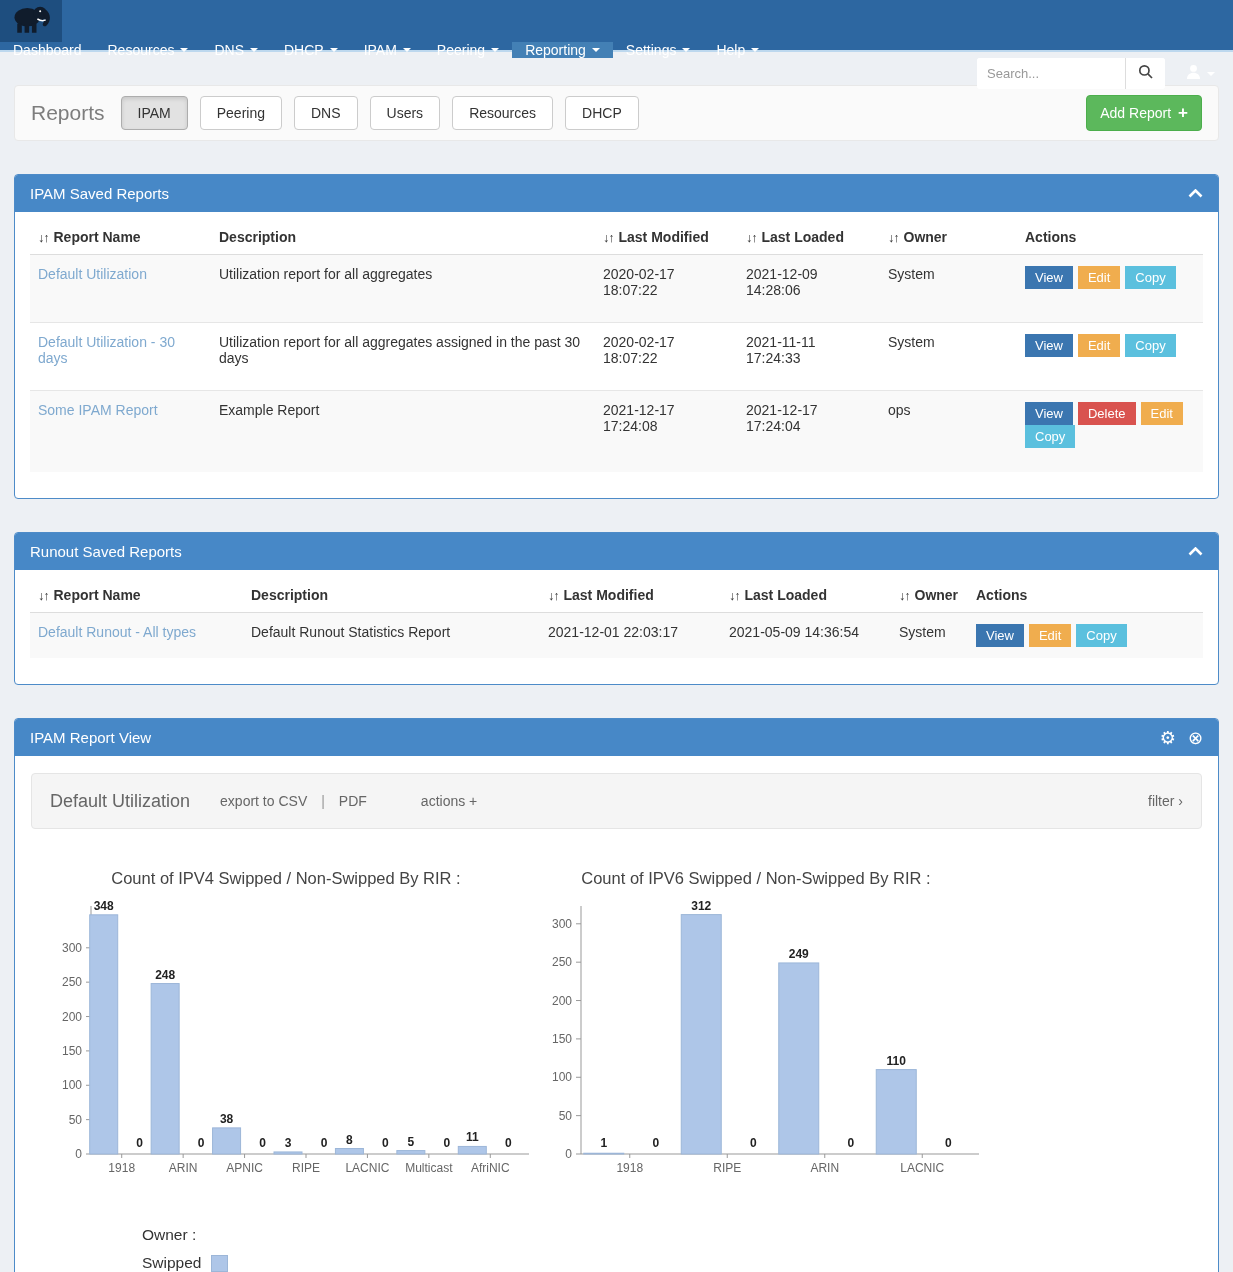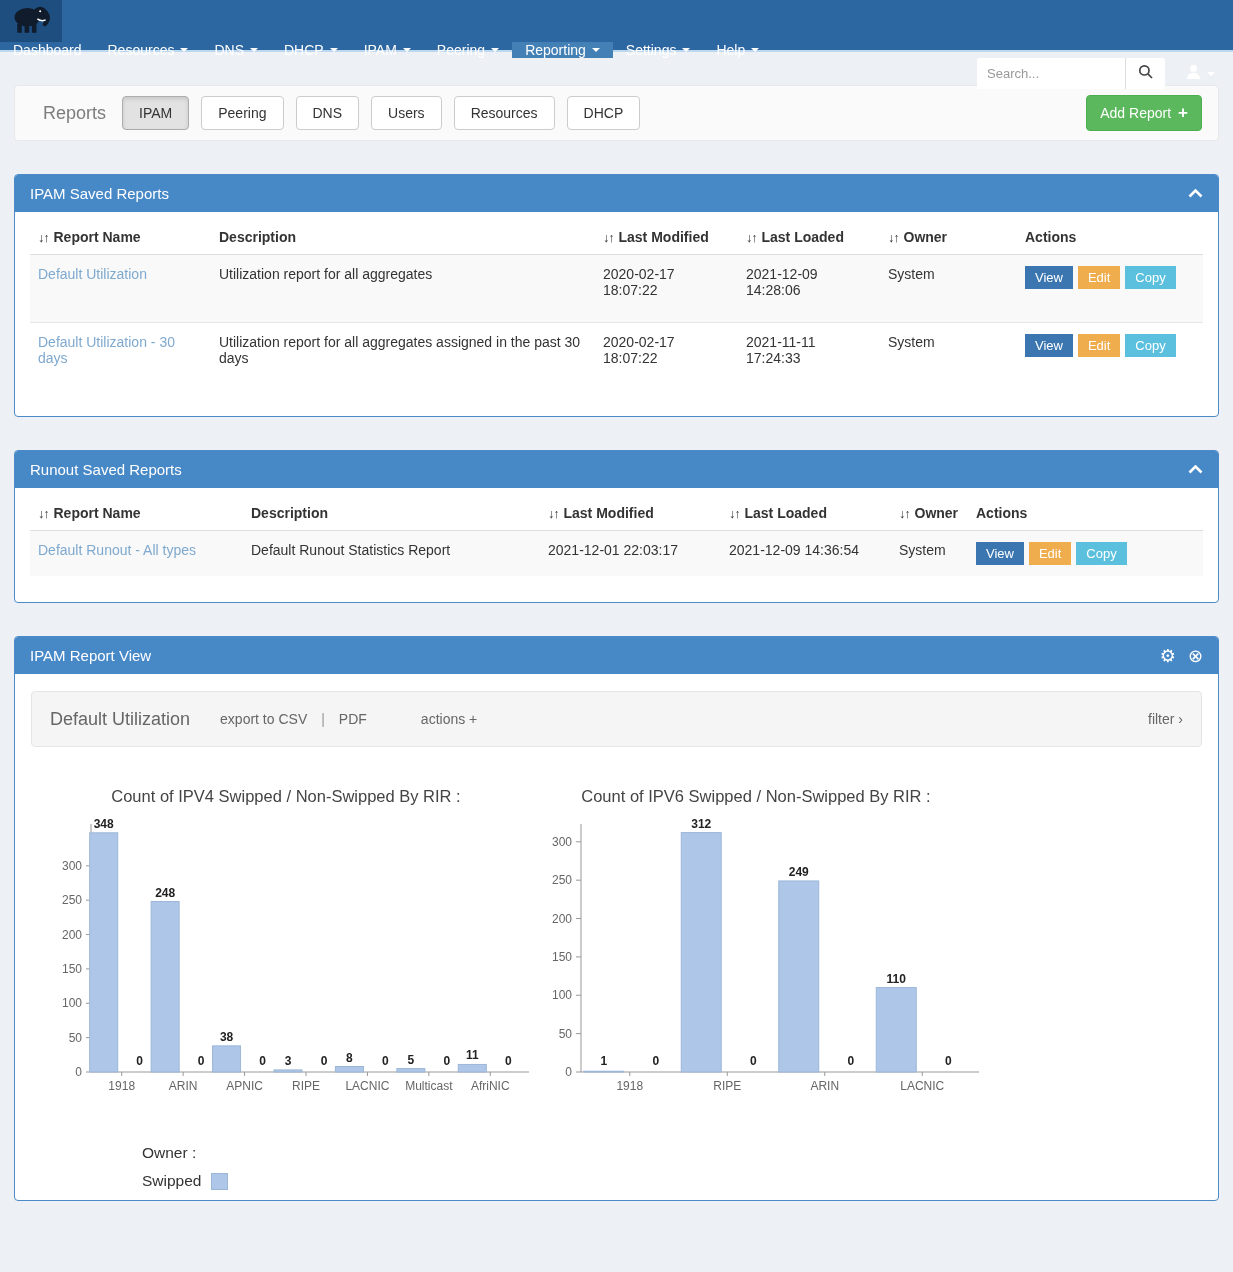--- a/index.html
+++ b/index.html
@@ -24,21 +24,21 @@
   .searchbox button { width:40px; border:none; border-left:1px solid #ddd; background:#fff;
     display:flex; align-items:center; justify-content:center; cursor:pointer; }
   .user { display:flex; align-items:center; padding:0 8px; cursor:pointer; }
   .user .caret { margin-left:5px; }
 
   
   .content { padding:0 14px; }
 
   .reports-bar { margin-top:33px; height:56px; background:#fafafa; border:1px solid #e8e8e8;
     border-radius:4px; display:flex; align-items:center; padding:0 16px; }
-  .reports-title { font-size:18px; color:#7d7d7d; margin-right:4px;margin-left:12px; }
+  .reports-title { font-size:21px; color:#7d7d7d; margin-right:4px; }
   .report-tabs { display:flex; }
   .tab-btn { margin-left:12px; background:#fff; border:1px solid #ccc; border-radius:4px;
     padding:8px 16px; font-size:14px; color:#333; font-family:inherit; cursor:pointer; }
   .tab-btn.active { background:#e2e2e2; border-color:#adadad; box-shadow:inset 0 2px 4px rgba(0,0,0,.12); }
   .btn-add { margin-left:auto; background:#5cb85c; border:1px solid #4cae4c; color:#fff;
     font-size:14px; padding:9px 13px; border-radius:4px; display:flex; align-items:center; gap:7px;
     font-family:inherit; cursor:pointer; }
   .btn-add .plus { font-weight:900; font-size:17px; line-height:12px; }
 
   .panel { margin-top:33px; background:#fff; border:1px solid #4d8bc8; border-radius:4px; overflow:hidden; }
@@ -222,20 +222,28 @@
               <td><button class="btn-act btn-view">View</button><button class="btn-act btn-edit">Edit</button><button class="btn-act btn-copy">Copy</button></td>
             </tr>
             <tr>
               <td><span class="name-link">Default Utilization - 30 days</span></td>
               <td>Utilization report for all aggregates assigned in the past 30 days</td>
               <td>2020-02-17 18:07:22</td>
               <td>2021-11-11 17:24:33</td>
               <td>System</td>
               <td><button class="btn-act btn-view">View</button><button class="btn-act btn-edit">Edit</button><button class="btn-act btn-copy">Copy</button></td>
             </tr>
+            <tr>
+              <td><span class="name-link">Some IPAM Report</span></td>
+              <td>Example Report</td>
+              <td>2021-12-17 17:24:08</td>
+              <td>2021-12-17 17:24:04</td>
+              <td>ops</td>
+              <td><button class="btn-act btn-view">View</button><button class="btn-act btn-delete">Delete</button><button class="btn-act btn-edit">Edit</button><button class="btn-act btn-copy">Copy</button></td>
+            </tr>
           </tbody>
       </table>
     </div>
   </section>
 
   <section class="panel">
     <div class="panel-head">
       <span>Runout Saved Reports</span>
       <span class="spacer"></span>
       <span class="head-ico">
@@ -254,21 +262,21 @@
               <th><span class="sort">↓↑</span><span>Last Loaded</span></th>
               <th><span class="sort">↓↑</span><span>Owner</span></th>
               <th><span>Actions</span></th>
             </tr>
           </thead>
         <tbody id="runout-body">
             <tr>
               <td><span class="name-link">Default Runout - All types</span></td>
               <td>Default Runout Statistics Report</td>
               <td>2021-12-01 22:03:17</td>
-              <td>2021-12-09 14:36:54</td>
+              <td>2021-05-09 14:36:54</td>
               <td>System</td>
               <td><button class="btn-act btn-view">View</button><button class="btn-act btn-edit">Edit</button><button class="btn-act btn-copy">Copy</button></td>
             </tr>
           </tbody>
       </table>
     </div>
   </section>
 
   <section class="panel">
     <div class="panel-head">

